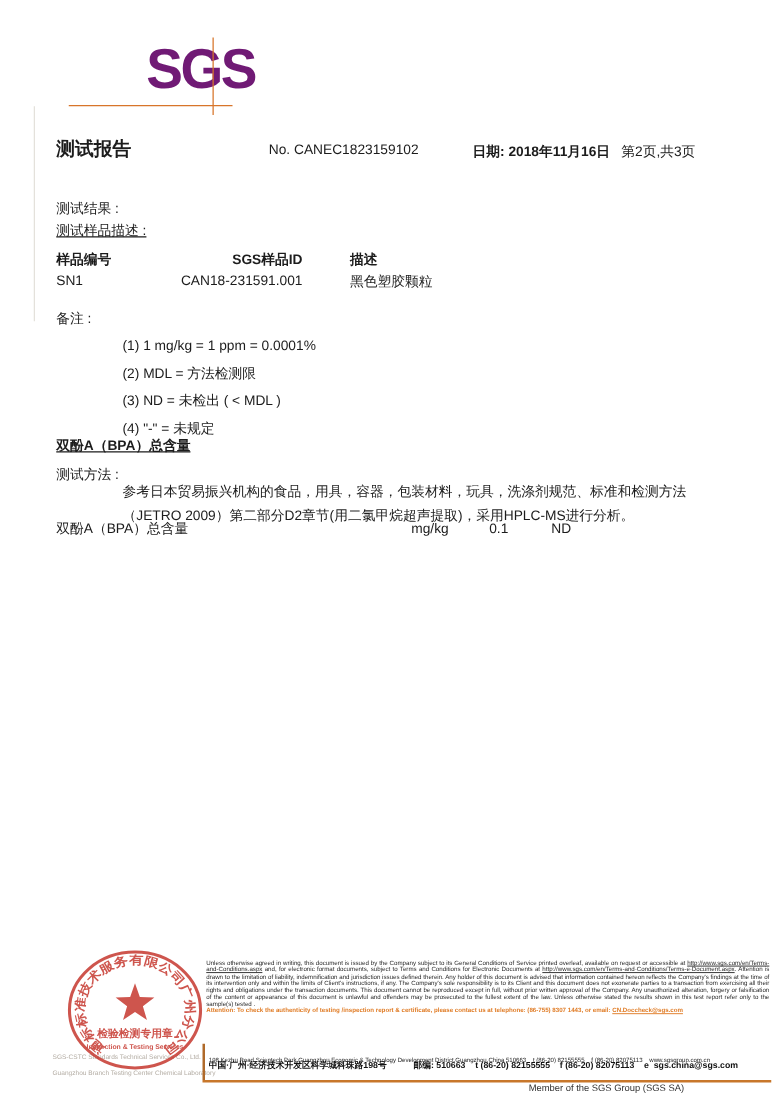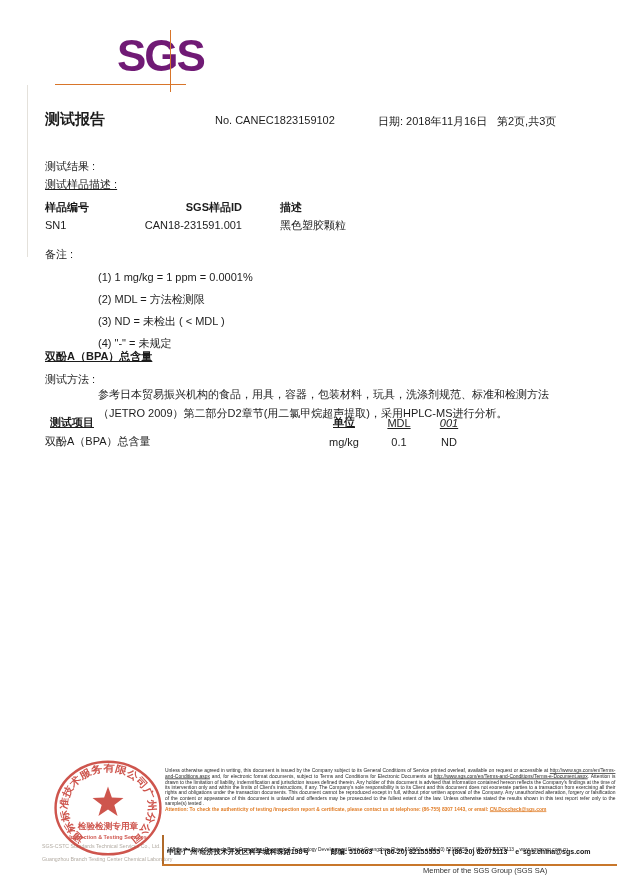--- a/index.html
+++ b/index.html
@@ -18,21 +18,21 @@
     left:77px; top:34px; font-size:44px; font-weight:bold; color:#701a75;
     letter-spacing:-2px; line-height:44px; transform:scaleY(1.02);margin-left:40px;
   }
   .crop-h { left:55px; top:84px; width:131px; height:1px; background:#d8752a; }
   .crop-v { left:170px; top:30px; width:1px; height:62px; background:#d8752a; }
   .margin-line { left:27px; top:85px; width:1px; height:172px; background:#e4e1db; }
 
   
   .doc-title { left:45px; top:110px; font-size:15px; font-weight:bold; }
   .report-no { left:215px; top:114px; font-size:11px; }
-  .date      { left:378px; top:114px; font-size:11px; }
+  .date      { left:378px; top:114px; font-size:11px;font-weight:bold; }
   .pages     { left:497px; top:114px; font-size:11px; }
 
   .body-text { font-size:11px; }
 
   .lbl-results   { left:45px; top:159px; }
   .lbl-sampledes { left:45px; top:177px; text-decoration:underline; }
 
   .sample-table { left:45px; top:198px; width:420px; }
   .sample-row { display:grid; grid-template-columns:85px 112px 1fr; height:18px; align-items:center; font-size:11px; }
   .sample-row .c1 { text-align:left; }
@@ -117,26 +117,20 @@
   <div>(2) MDL = 方法检测限</div>
   <div>(3) ND = 未检出 ( &lt; MDL )</div>
   <div>(4) "-" = 未规定</div>
 </div>
 
 <div class="abs bpa-title">双酚A（BPA）总含量</div>
 <div class="abs body-text lbl-method">测试方法 :</div>
 <div class="abs method-text">参考日本贸易振兴机构的食品，用具，容器，包装材料，玩具，洗涤剂规范、标准和检测方法（JETRO 2009）第二部分D2章节(用二氯甲烷超声提取)，采用HPLC-MS进行分析。</div>
 
 <div class="abs result-table">
-  <div class="result-row">
-    <div class="c1"><span class="u b">测试项目</span></div>
-    <div class="c2"><span class="u b">单位</span></div>
-    <div class="c3"><span class="u">MDL</span></div>
-    <div class="c4"><span class="u i">001</span></div>
-  </div>
   <div class="result-row data">
     <div class="c1">双酚A（BPA）总含量</div>
     <div class="c2">mg/kg</div>
     <div class="c3">0.1</div>
     <div class="c4">ND</div>
   </div>
 </div>
 
 <div class="abs company-gray1">
   <span class="in">SGS-CSTC Standards Technical Services Co., Ltd.</span>

